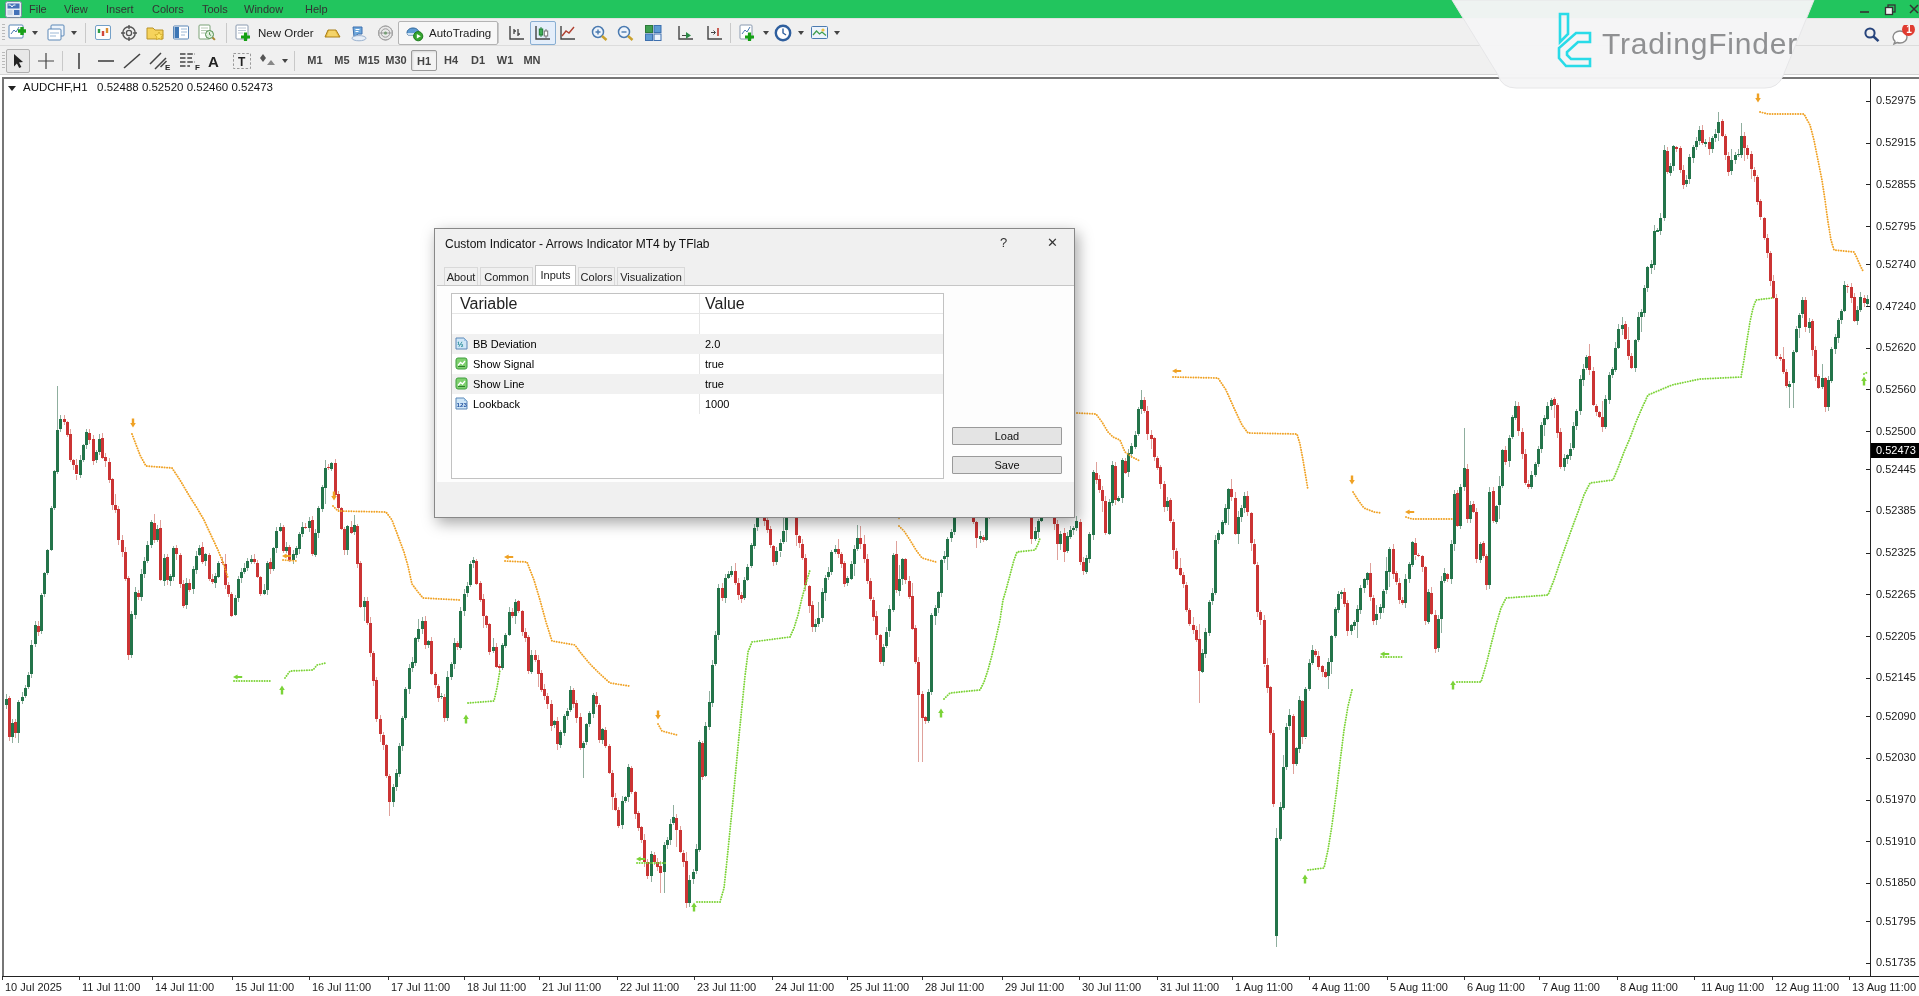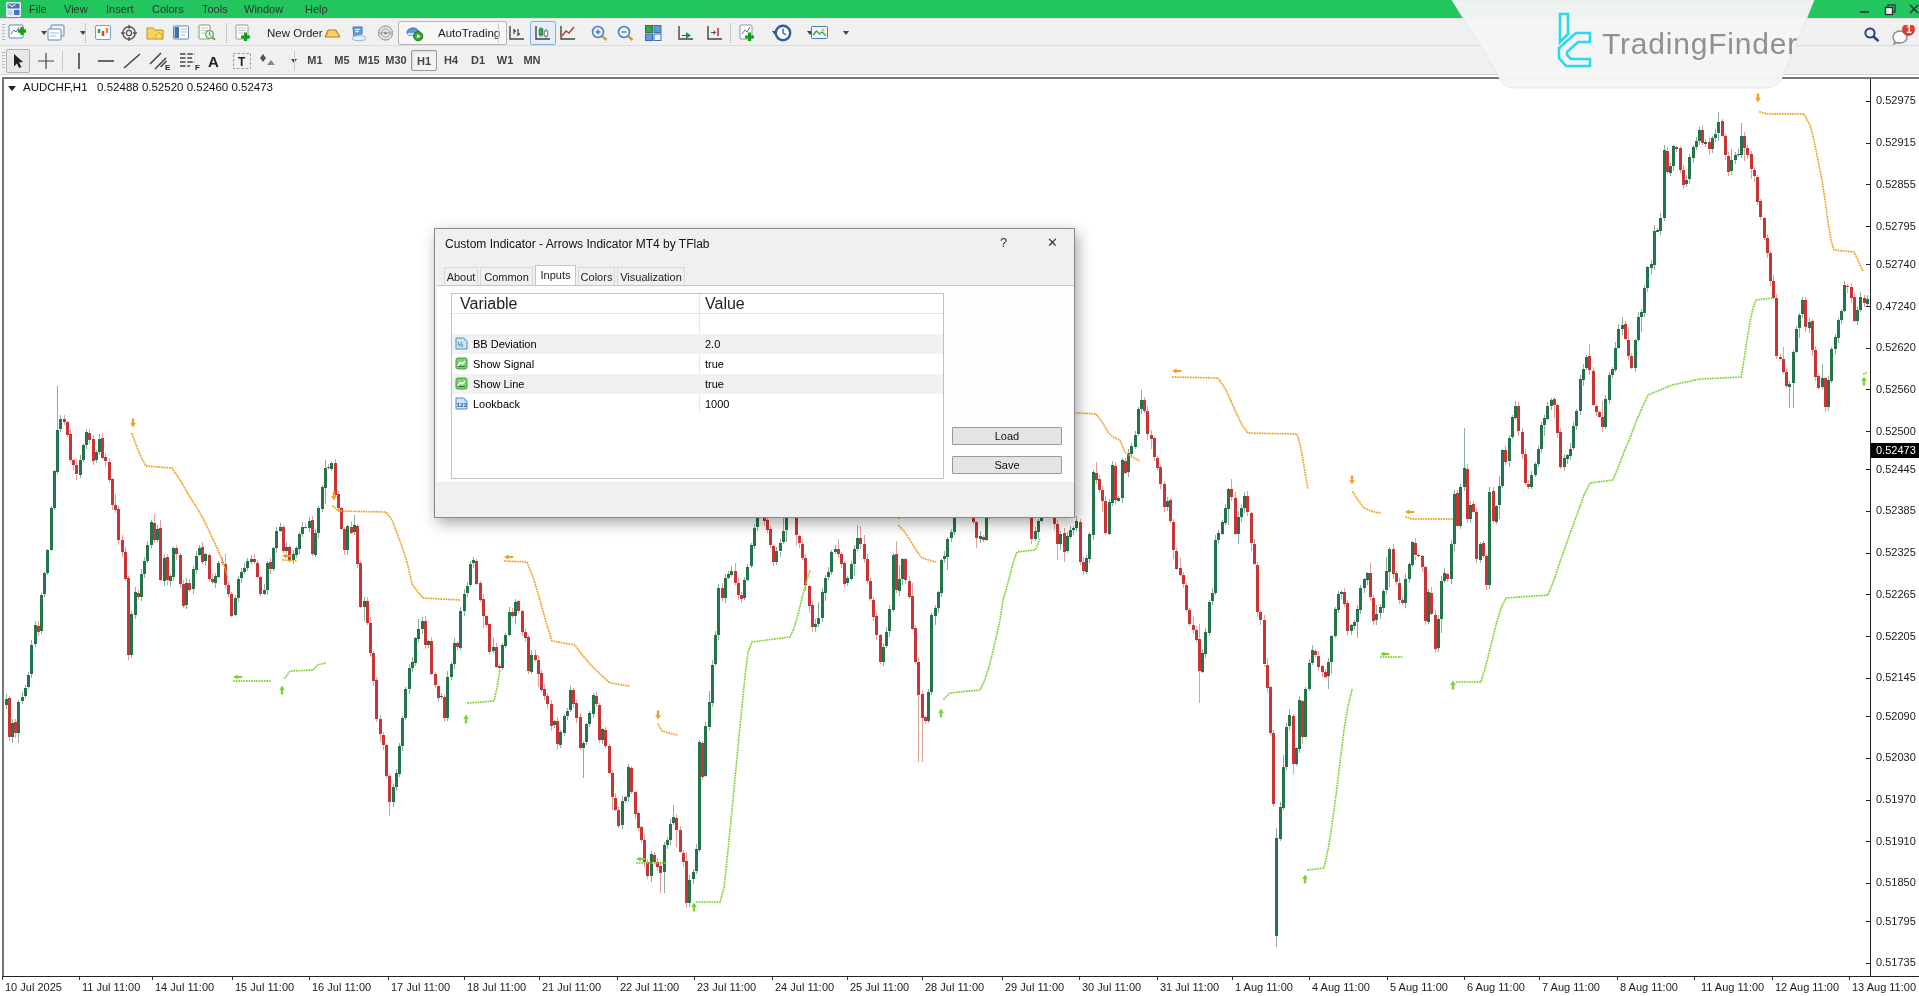--- a/index.html
+++ b/index.html
@@ -1,21 +1,21 @@
 <!DOCTYPE html>
 <html><head><meta charset="utf-8">
 <style>
 * { margin:0; padding:0; box-sizing:border-box; }
 html,body { width:1919px; height:996px; overflow:hidden; font-family:"Liberation Sans",sans-serif; background:#f0f0f0; }
 #menubar { position:absolute; left:0; top:0; width:1919px; height:19px; background:#22c55e; border-bottom:1px solid #e2e2e2; }
 .mi { position:absolute; top:3px; font-size:11px; color:#333; }
 #mt4logo { position:absolute; left:5px; top:1px; }
 #tb1 { position:absolute; left:0; top:20px; width:1919px; height:26px; background:#f0f0f0; border-bottom:1px solid #dcdcdc; }
 #tb2 { position:absolute; left:0; top:47px; width:1919px; height:28px; background:#f0f0f0; border-bottom:1px solid #d4d4d4; }
-.tbi { position:absolute; top:1px; height:24px; display:flex; align-items:center; gap:10px; padding:0 2px; }
+.tbi { position:absolute; top:1px; height:24px; display:flex; align-items:center; gap:1px; padding:0 2px; }
 #tb2 .tbi { top:2px; }
 .tbt { font-size:11.5px; color:#222; padding-left:3px; }
 .dd { width:0; height:0; border-left:3.5px solid transparent; border-right:3.5px solid transparent; border-top:4px solid #444; margin-left:3px; }
 .vsep { position:absolute; top:3px; height:20px; width:1px; background:#c9c9c9; }
 .grip { position:absolute; width:3px; background:repeating-linear-gradient(to bottom,#b9b9b9 0,#b9b9b9 1px,transparent 1px,transparent 3px); }
 .vsep2 { position:absolute; top:4px; height:20px; width:1px; background:#c9c9c9; }
 .atbtn { border:1px solid #b4b4b4; border-radius:2px; background:#f7f7f7; padding:0 6px; }
 .sel { border:1px solid #88aed2; background:#e4eefa; border-radius:2px; }
 .sel2 { border:1px solid #b0b0b0; background:#e8e8e8; border-radius:2px; }
 .tf { position:absolute; top:3px; width:26px; height:21px; text-align:center; line-height:21px; font-size:11px; font-weight:bold; color:#444; }

